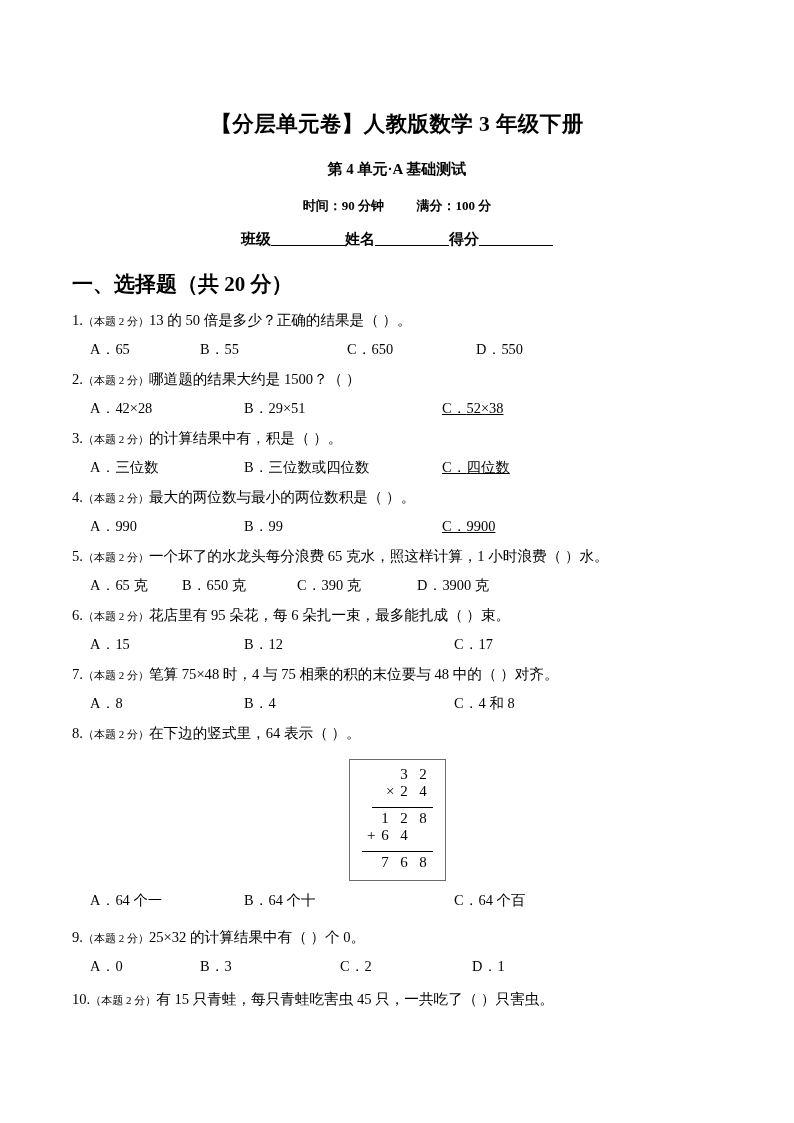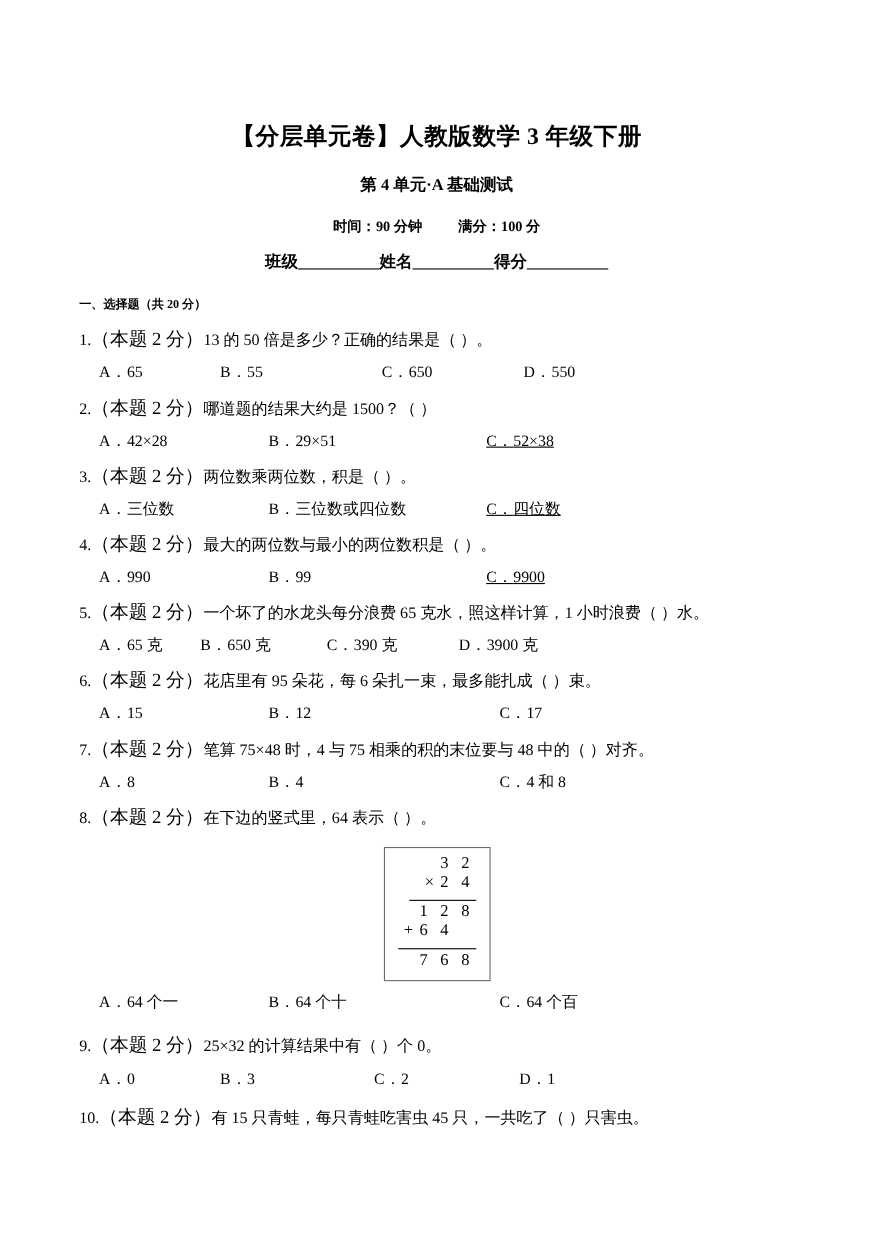--- a/index.html
+++ b/index.html
@@ -69,41 +69,41 @@
     display: inline-block;
     width: 74px;
     border-bottom: 1.3px solid #000;
     height: 14px;
     vertical-align: -2px;
   }
 
   
   .section-heading {
     font-weight: bold;
-    font-size: 11px;
+    font-size: 21px;
     margin: 0;
     padding-top: 20px;
     padding-bottom: 2px;
     line-height: 1.35;
     text-align: left;
   }
 
   
   .question {
     margin: 0;
   }
   .q-stem {
     font-size: 14.6px;
     line-height: 1.30;
     padding-top: 11px;
     white-space: nowrap;
     text-align: left;
   }
   .q-stem .pts {
-    font-size: 17px;
+    font-size: 11px;
   }
   .q-num {
     display: inline-block;
   }
   .options {
     font-size: 14.4px;
     line-height: 1.30;
     padding-top: 10px;
     padding-left: 18px;
     white-space: nowrap;
@@ -220,21 +220,21 @@
     </div>
     <div class="options cols-3">
       <span class="opt"><span class="lbl">A．</span><span>42×28</span></span>
       <span class="opt"><span class="lbl">B．</span><span>29×51</span></span>
       <span class="opt"><span class="lbl">C．</span><span>52×38</span></span>
     </div>
   </div>
 
   <div class="question">
     <div class="q-stem">
-      <span class="q-num">3.</span><span class="pts">（本题 2 分）</span><span>两位数乘两位数，积是（  ）。</span>
+      <span class="q-num">3.</span><span class="pts">（本题 2 分）</span><span>的计算结果中有，积是（  ）。</span>
     </div>
     <div class="options cols-3">
       <span class="opt"><span class="lbl">A．</span><span>三位数</span></span>
       <span class="opt"><span class="lbl">B．</span><span>三位数或四位数</span></span>
       <span class="opt"><span class="lbl">C．</span><span>四位数</span></span>
     </div>
   </div>
 
   <div class="question">
     <div class="q-stem">

